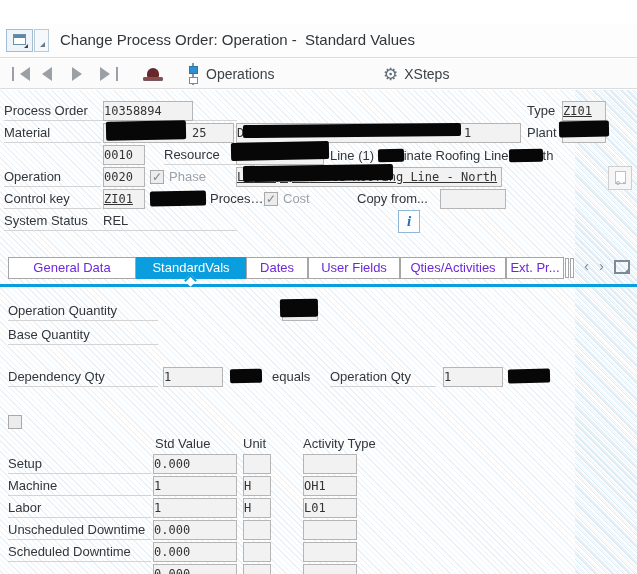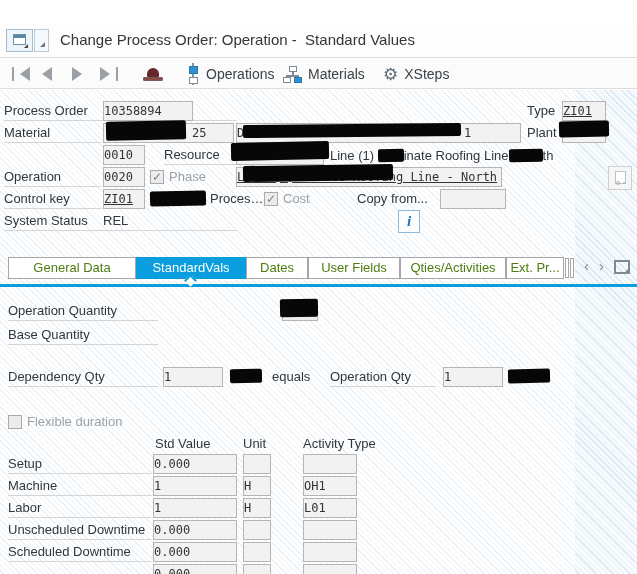--- a/index.html
+++ b/index.html
@@ -53,21 +53,21 @@
   .fld.ul { text-decoration:underline; }
   .plain { position:absolute; height:20px; line-height:19px; white-space:nowrap; }
   .redact { position:absolute; background:#070707; border-radius:2px; transform:rotate(-1.2deg); z-index:3; }
   .cb { position:absolute; width:14px; height:14px; background:#ececec; border:1px solid #a9a9a9; color:#80868c; font-size:12px; line-height:13px; text-align:center; }
   .info-btn { position:absolute; width:22px; height:23px; background:#fdfdfd; border:1px solid #8fb8d8; color:#1f6fbe; font-family:"Liberation Serif", serif; font-style:italic; font-weight:bold; font-size:15px; text-align:center; line-height:21px; }
   .side-icon { position:absolute; width:24px; height:24px; border:1px solid #cfcfcf; background:#f6f6f6; }
   .side-icon .pg { position:absolute; left:6px; top:4px; width:11px; height:13px; border:1px solid #b9c2c9; background:#fff; }
   .side-icon .oo { position:absolute; left:7px; bottom:4px; width:4px; height:4px; border:1px solid #a9b3ba; border-radius:50%; box-shadow:6px 0 0 -1px #a9b3ba; }
 
   
-  .tab { position:absolute; top:233px; height:22px; border:1px solid #a6a6a6; background:#fff; text-align:center; line-height:20px; font-size:13px; color:#4d7c0f; white-space:nowrap; overflow:hidden; }
+  .tab { position:absolute; top:233px; height:22px; border:1px solid #a6a6a6; background:#fff; text-align:center; line-height:20px; font-size:13px; color:#6d28d9; white-space:nowrap; overflow:hidden; }
   .tab.sel { background:#0a9ede; border-color:#0a9ede; color:#fff; }
   .tab-sliver { position:absolute; top:234px; width:4px; height:20px; border:1px solid #a6a6a6; background:#fff; }
   .tab-chevron { position:absolute; top:233px; font-size:15px; color:#7f8b94; cursor:default; }
   .detach { position:absolute; top:236px; width:16px; height:14px; border:2px solid #7f8b94; background:transparent; }
   .detach .arr { position:absolute; right:-2px; bottom:-2px; width:0; height:0; border-left:7px solid transparent; border-bottom:7px solid #7f8b94; }
   .tabline { position:absolute; left:0; top:260px; width:637px; height:3px; background:#0a9ede; }
   .notch { position:absolute; left:186px; top:252px; width:9px; height:9px; background:#fff; border-left:2px solid #0a9ede; border-top:2px solid #0a9ede; transform:rotate(45deg); z-index:2; }
 
   
   .focuswrap { position:absolute; }
@@ -118,32 +118,20 @@
           <span class="brim"></span>
         </span>
     </div>
     <div class="tb-item" style="left:186px;">
       <span class="ops-icon">
           <span class="vline"></span>
           <span class="bluebox"></span>
           <span class="openbox"></span>
         </span>
       <span class="tb-label">Operations</span>
-    </div>
-    <div class="tb-item" style="left:283px;">
-      <span class="mat-icon">
-          <span class="top"></span>
-          <span class="v1"></span>
-          <span class="h1"></span>
-          <span class="v2"></span>
-          <span class="v3"></span>
-          <span class="bl"></span>
-          <span class="br"></span>
-        </span>
-      <span class="tb-label">Materials</span>
     </div>
     <div class="tb-item" style="left:383px;">
       <span class="gear">⚙</span>
       <span class="tb-label">XSteps</span>
     </div>
   </div>
 
   <div class="client">
     <div class="blueband"></div>
 
@@ -231,21 +219,20 @@
 
   <div class="lbl" style="left:8px; top:343px; width:150px;">Dependency Qty</div>
   <div class="fld" style="left:163px; top:343px; width:60px;">1</div>
   <div class="redact" style="left:230px; top:345px; width:32px; height:14px;"></div>
   <div class="plain" style="left:272px; top:343px;">equals</div>
   <div class="lbl" style="left:330px; top:343px; width:106px;">Operation Qty</div>
   <div class="fld" style="left:443px; top:343px; width:60px;">1</div>
   <div class="redact" style="left:508px; top:345px; width:42px; height:14px;"></div>
 
   <div class="cb" style="left:8px; top:391px;"></div>
-  <div class="lbl noline dim" style="left:27px; top:388px; width:130px;">Flexible duration</div>
 
   <div class="plain" style="left:155px; top:410px;">Std Value</div>
   <div class="plain" style="left:243px; top:410px;">Unit</div>
   <div class="plain" style="left:303px; top:410px;">Activity Type</div>
 
   <div class="lbl" style="left:8px; top:430px; width:143px;">Setup</div>
   <div class="fld" style="left:153px; top:430px; width:84px;">0.000</div>
   <div class="fld" style="left:243px; top:430px; width:28px;"></div>
   <div class="fld" style="left:303px; top:430px; width:54px;"></div>
 

